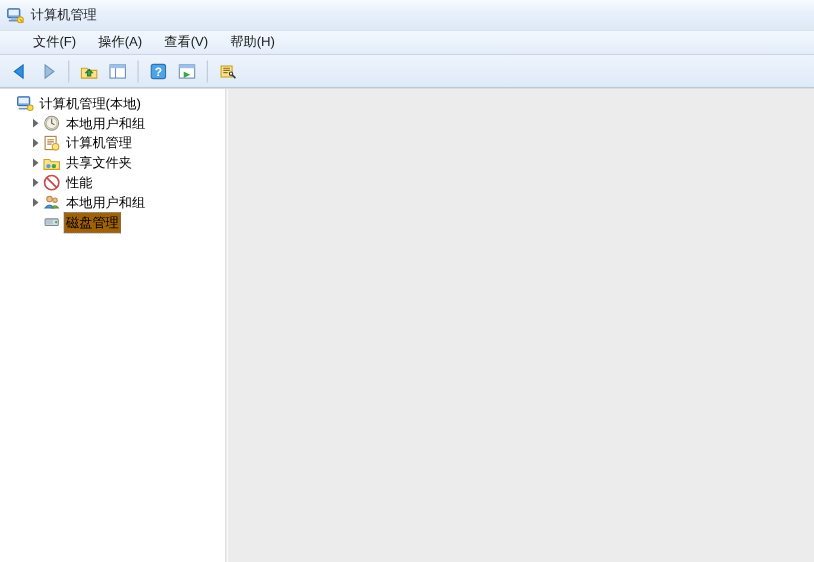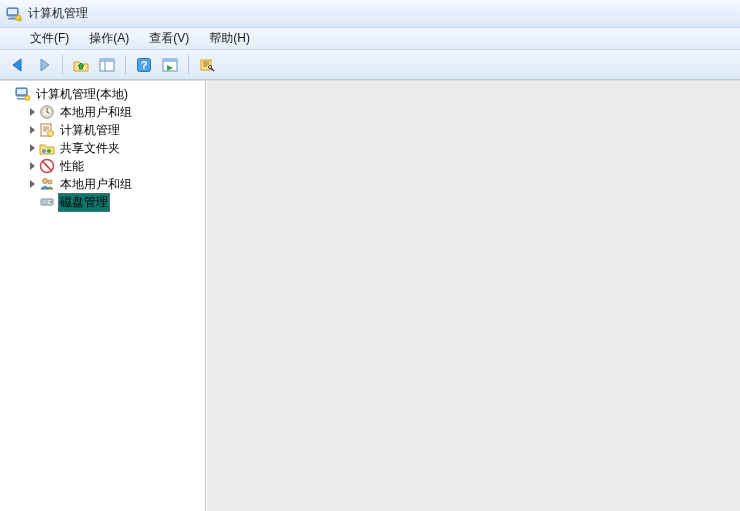--- a/index.html
+++ b/index.html
@@ -91,21 +91,21 @@
   border-bottom: 4px solid transparent;
   border-left: 5px solid #6a6a6a;
 }
 .tri-down {
   border-left: 4px solid transparent;
   border-right: 4px solid transparent;
   border-top: 5px solid #3a3a3a;
 }
 .node-icon { width: 16px; height: 16px; display: inline-flex; margin-right: 3px; }
 .node-label { padding: 1px 2px; }
-.node-label.selected { background: #0f766e; border: 1px dotted #777; padding: 0 1px; }
+.node-label.selected { background: #a16207; border: 1px dotted #777; padding: 0 1px; }
 .spacer { display: inline-block; }
 </style>
 </head>
 <body>
 
 <div class="titlebar">
   <span class="icon">
     <svg width="16" height="16" viewBox="0 0 16 16">
       <rect x="1" y="2" width="11" height="8" rx="1" fill="#78a6d8" stroke="#3a6ea5"></rect>
       <rect x="2" y="3" width="9" height="5" fill="#e6f0fb"></rect>

